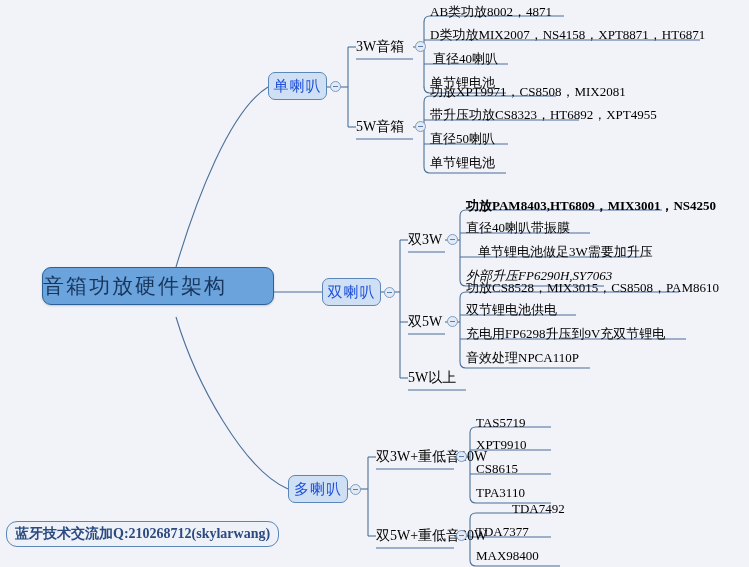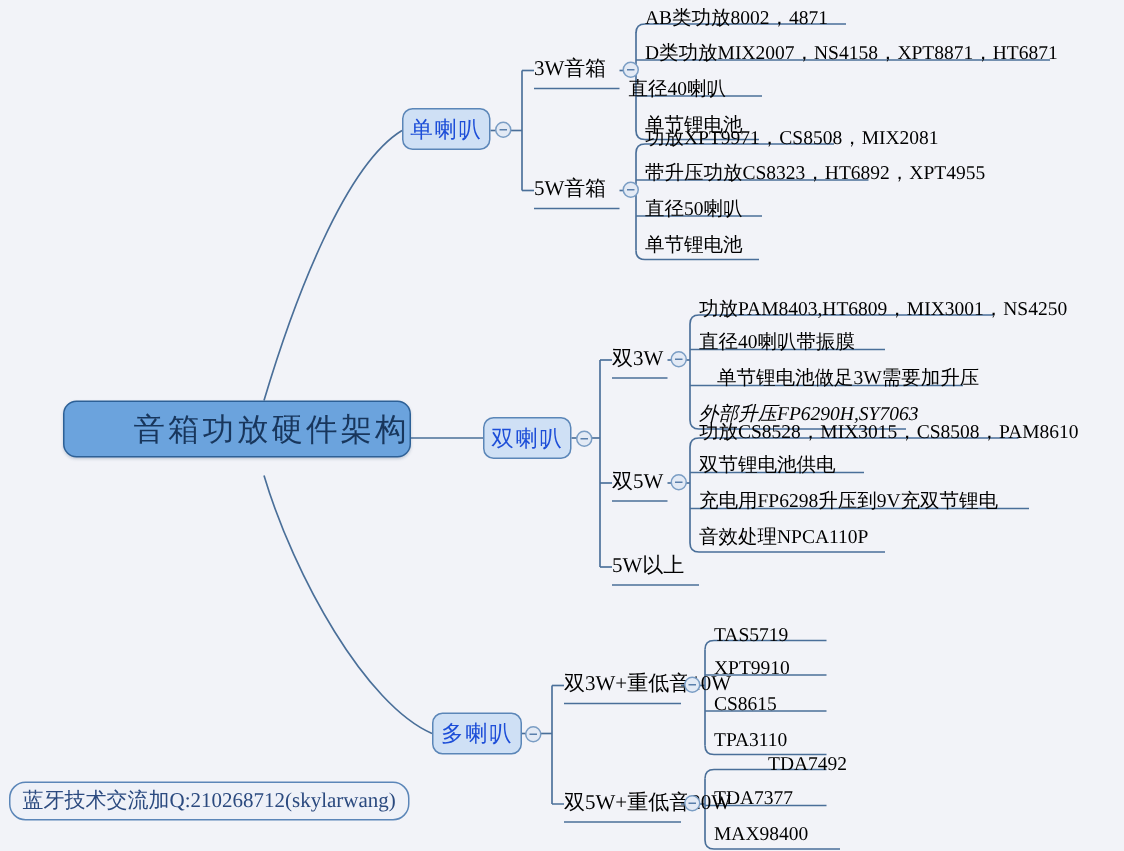--- a/index.html
+++ b/index.html
@@ -21,21 +21,21 @@
   
   .root-node{
     position:absolute;
     box-sizing:border-box;
     background:#6ba3dd;
     border:1px solid #2d6096;
     border-radius:9px;
     color:#18365c;
     font-size:21px;
     letter-spacing:2px;
-    display:flex;align-items:center;justify-content:flex-end;
+    display:flex;align-items:center;justify-content:flex-start;
     box-shadow:0 1px 2px rgba(40,70,110,.25);
   }
   
   .l1-node{
     position:absolute;
     box-sizing:border-box;
     background:#cfe0f5;
     border:1px solid #5b86b8;
     border-radius:7px;
     color:#1d4ed8;
@@ -164,40 +164,40 @@
 <div class="l1-node" style="left:268px;top:72px;width:59px;height:28px;">
   <span>单喇叭</span>
 </div>
 <div class="toggle" style="left:330px;top:81px;"></div>
 
 <div class="mm-text l2-label" style="left:356px;top:40px;">3W音箱</div>
 <div class="toggle" style="left:415px;top:41px;"></div>
 
 <div class="mm-text leaf-label" style="left:430px;top:5px;">AB类功放8002，4871</div>
 <div class="mm-text leaf-label" style="left:430px;top:28px;">D类功放MIX2007，NS4158，XPT8871，HT6871</div>
-<div class="mm-text leaf-label" style="left:419px;top:52px;text-align:right;">直径40喇叭</div>
+<div class="mm-text leaf-label" style="left:433px;top:52px;text-align:right;">直径40喇叭</div>
 <div class="mm-text leaf-label" style="left:430px;top:76px;">单节锂电池</div>
 
 <div class="mm-text l2-label" style="left:356px;top:120px;">5W音箱</div>
 <div class="toggle" style="left:415px;top:121px;"></div>
 
 <div class="mm-text leaf-label" style="left:430px;top:85px;">功放XPT9971，CS8508，MIX2081</div>
 <div class="mm-text leaf-label" style="left:430px;top:108px;">带升压功放CS8323，HT6892，XPT4955</div>
 <div class="mm-text leaf-label" style="left:430px;top:132px;">直径50喇叭</div>
 <div class="mm-text leaf-label" style="left:430px;top:156px;">单节锂电池</div>
 
 <div class="l1-node" style="left:322px;top:278px;width:59px;height:28px;">
   <span>双喇叭</span>
 </div>
 <div class="toggle" style="left:384px;top:287px;"></div>
 
 <div class="mm-text l2-label" style="left:408px;top:233px;">双3W</div>
 <div class="toggle" style="left:447px;top:234px;"></div>
 
-<div class="mm-text leaf-label" style="left:466px;top:199px;">功放PAM8403,HT6809，MIX3001，NS4250</div>
+<div class="mm-text leaf-label" style="left:466px;top:199px;font-weight:bold;">功放PAM8403,HT6809，MIX3001，NS4250</div>
 <div class="mm-text leaf-label" style="left:466px;top:221px;">直径40喇叭带振膜</div>
 <div class="mm-text leaf-label" style="left:466px;top:245px;margin-left:12px;">单节锂电池做足3W需要加升压</div>
 <div class="mm-text leaf-label" style="left:466px;top:269px;font-style:italic;">外部升压FP6290H,SY7063</div>
 
 <div class="mm-text l2-label" style="left:408px;top:315px;">双5W</div>
 <div class="toggle" style="left:447px;top:316px;"></div>
 
 <div class="mm-text leaf-label" style="left:466px;top:281px;">功放CS8528，MIX3015，CS8508，PAM8610</div>
 <div class="mm-text leaf-label" style="left:466px;top:303px;">双节锂电池供电</div>
 <div class="mm-text leaf-label" style="left:466px;top:327px;">充电用FP6298升压到9V充双节锂电</div>
@@ -218,15 +218,15 @@
 <div class="mm-text leaf-label" style="left:476px;top:462px;">CS8615</div>
 <div class="mm-text leaf-label" style="left:476px;top:486px;">TPA3110</div>
 
 <div class="mm-text l2-label" style="left:376px;top:529px;">双5W+重低音20W</div>
 <div class="toggle" style="left:456px;top:530px;"></div>
 
 <div class="mm-text leaf-label" style="left:476px;top:502px;margin-left:36px;">TDA7492</div>
 <div class="mm-text leaf-label" style="left:476px;top:525px;">TDA7377</div>
 <div class="mm-text leaf-label" style="left:476px;top:549px;">MAX98400</div>
 
-<div class="watermark" style="left:6px;top:521px;height:26px;">
+<div class="watermark" style="left:6px;top:521px;height:26px;font-weight:bold;">
   <span>蓝牙技术交流加Q:210268712(skylarwang)</span>
 </div>
 
 </body></html>

